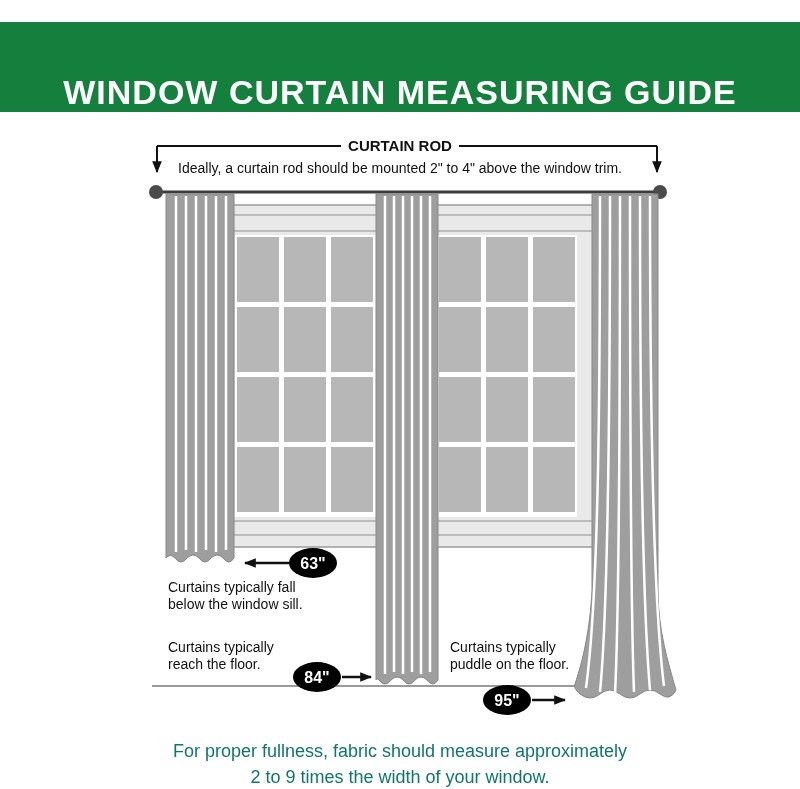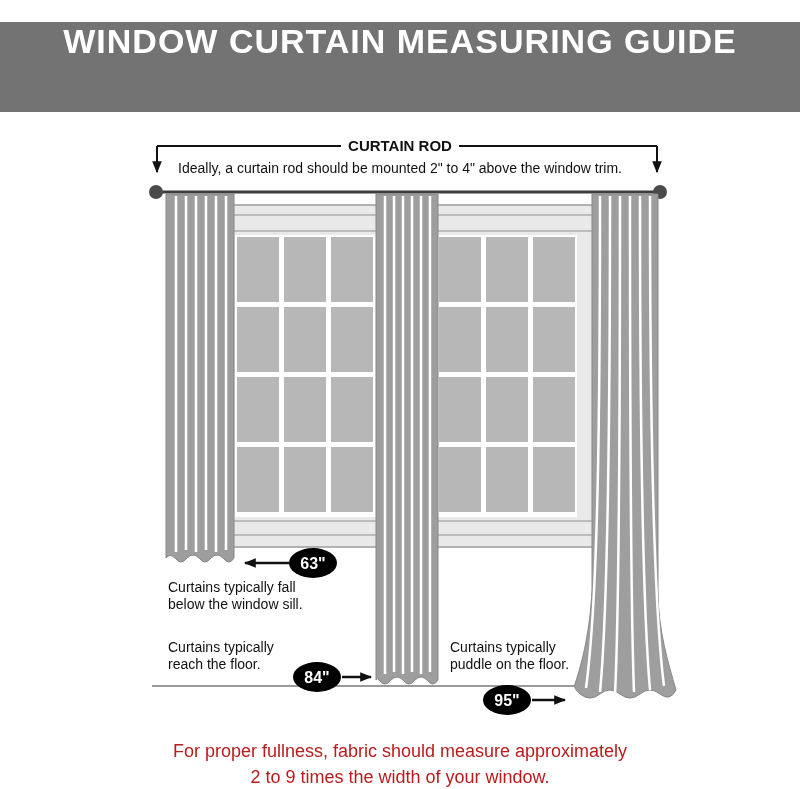--- a/index.html
+++ b/index.html
@@ -4,31 +4,31 @@
 <style>
   * { margin:0; padding:0; box-sizing:border-box; }
   html,body { background:#ffffff; }
   body {
     width:800px; height:789px; overflow:hidden;
     font-family:"Liberation Sans", sans-serif;
     color:#1a1a1a;
   }
   .header {
     margin-top:22px; height:90px; width:800px;
-    background:#737373;
-    display:flex; align-items:flex-start; justify-content:center;
+    background:#15803d;
+    display:flex; align-items:flex-end; justify-content:center;
   }
   .header h1 {
     color:#ffffff; font-size:34px; font-weight:bold; letter-spacing:1px;
     font-family:"Liberation Sans", sans-serif;
   }
   svg.diagram { display:block; margin-top:18px; }
   .footer {
     text-align:center; padding-top:8px;
-    font-size:18px; line-height:1.45; color:#b91c1c;
+    font-size:18px; line-height:1.45; color:#0f766e;
   }
 </style>
 </head>
 <body>
 
 <div class="header">
   <h1>WINDOW CURTAIN MEASURING GUIDE</h1>
 </div>
 
 <svg class="diagram" width="800" height="600" viewBox="0 130 800 600" xmlns="http://www.w3.org/2000/svg">

